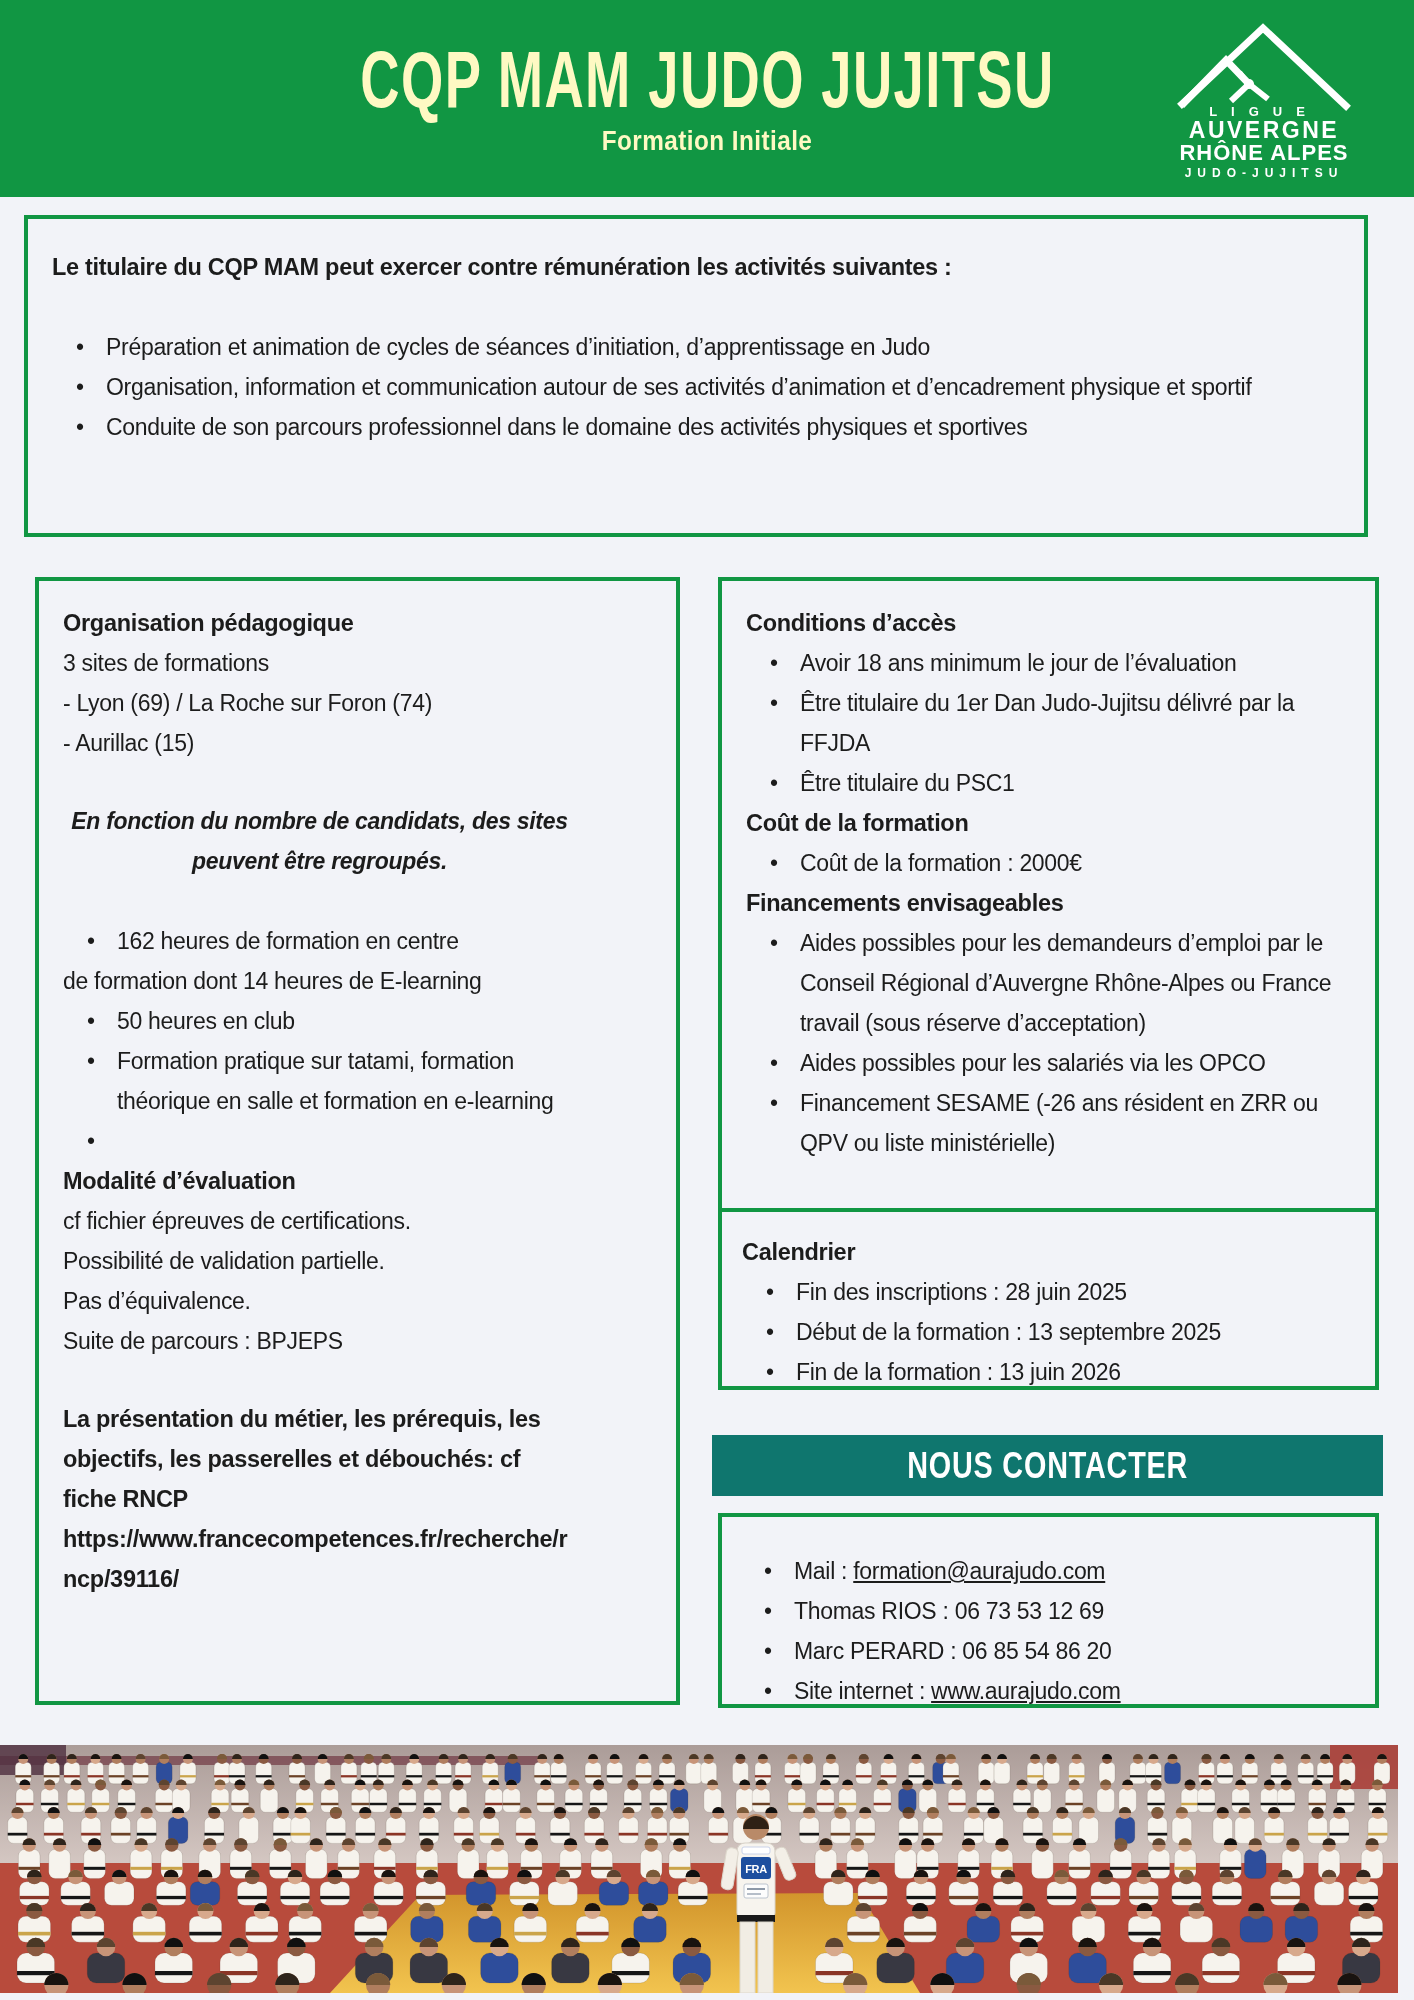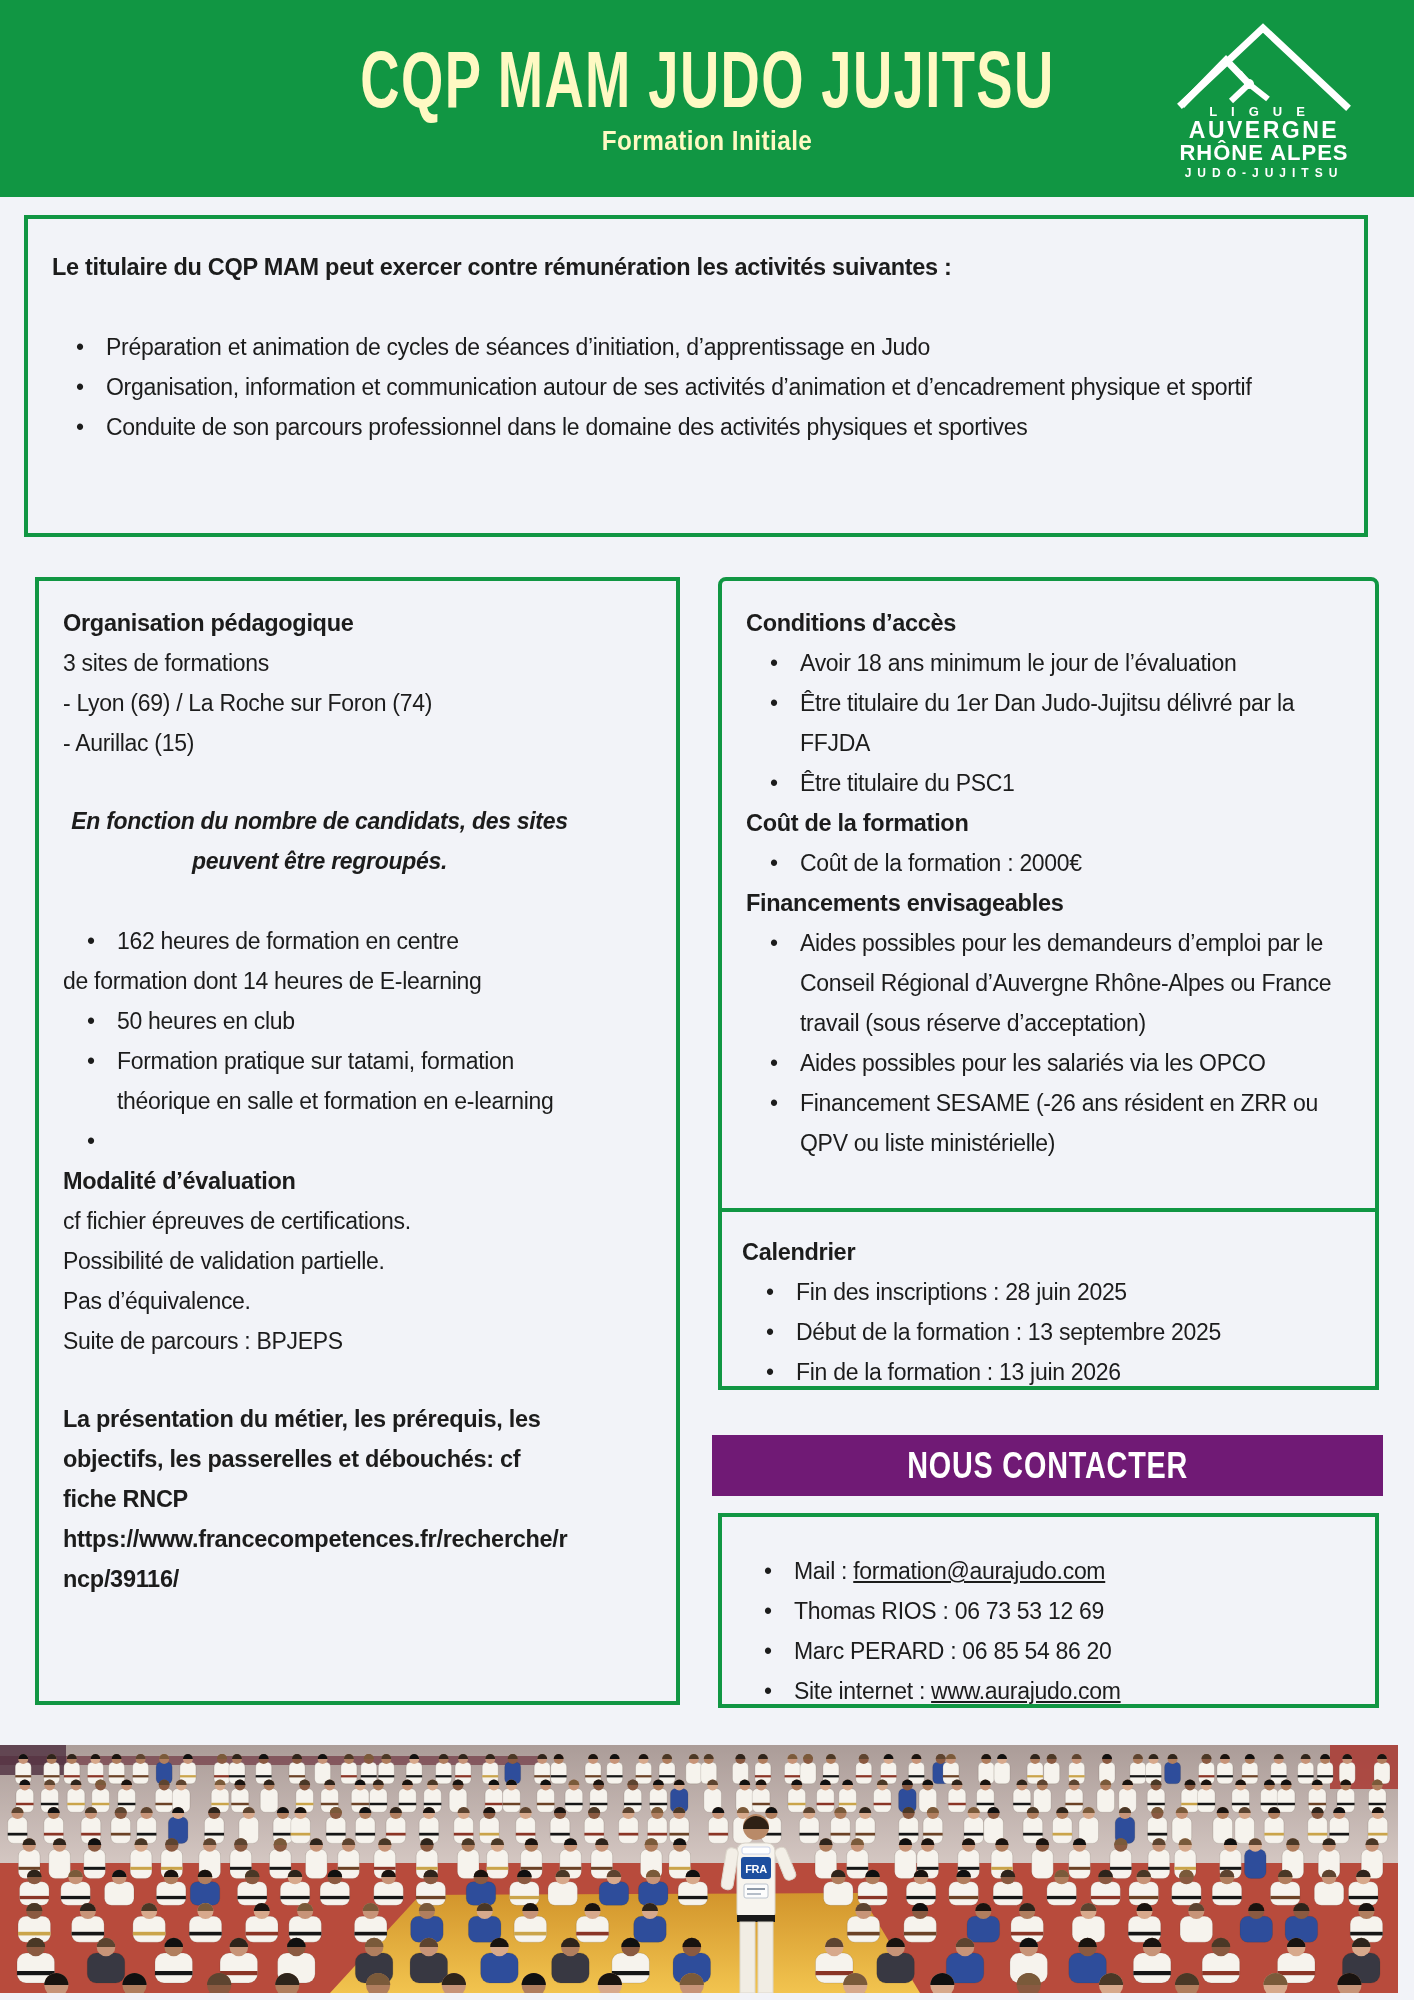--- a/index.html
+++ b/index.html
@@ -12,24 +12,24 @@
   .title-line{line-height:1;}
   .title-line span{display:inline-block;font-weight:bold;font-size:80px;letter-spacing:2px;
           transform:scaleX(.68);transform-origin:center;white-space:nowrap;}
   .subtitle-line{margin-top:6px;}
   .subtitle-line span{display:inline-block;font-weight:bold;font-size:27px;transform:scaleX(.9);letter-spacing:.5px;}
   .logo{position:absolute;left:1148px;top:12px;width:232px;height:172px;}
   
   .box{position:absolute;border:4px solid #119643;box-sizing:border-box;background:#F2F3F8;}
   .intro{left:24px;top:215px;width:1344px;height:322px;padding:28px 60px 0 24px;}
   .leftcol{left:35px;top:577px;width:645px;height:1128px;padding:22px 100px 0 24px;}
-  .conditions{left:718px;top:577px;width:661px;height:812px;padding:22px 40px 0 24px;border-radius:8px;}
+  .conditions{left:718px;top:577px;width:661px;height:812px;padding:22px 40px 0 24px;}
   .calendar{left:718px;top:1208px;width:661px;height:182px;padding:20px 24px 0 20px;}
   .contactbox{left:718px;top:1513px;width:661px;height:195px;padding:34px 18px 12px 18px;}
-  .banner{position:absolute;left:712px;top:1435px;width:671px;height:61px;background:#701a75;
+  .banner{position:absolute;left:712px;top:1435px;width:671px;height:61px;background:#0f766e;
           display:flex;align-items:center;justify-content:center;color:#fff;}
   .banner span{display:inline-block;font-weight:bold;font-size:36px;letter-spacing:1px;transform:scaleX(.8);}
   
   .h{font-weight:bold;font-size:23.5px;line-height:40px;}
   .line{font-size:23px;line-height:40px;}
   .note{font-weight:bold;font-style:italic;font-size:23px;line-height:40px;text-align:center;
         max-width:520px;margin:38px auto 0;}
   ul{list-style:none;margin:0;padding:0;}
   li{position:relative;padding-left:54px;font-size:23px;line-height:40px;}
   li::before{content:"\2022";position:absolute;left:24px;top:0;}

